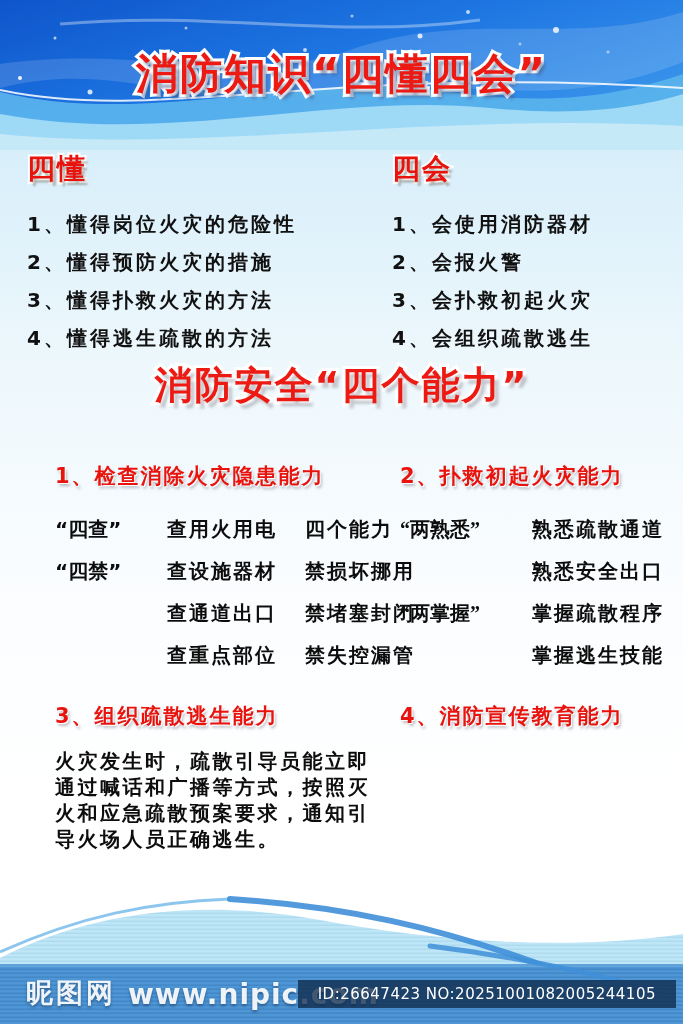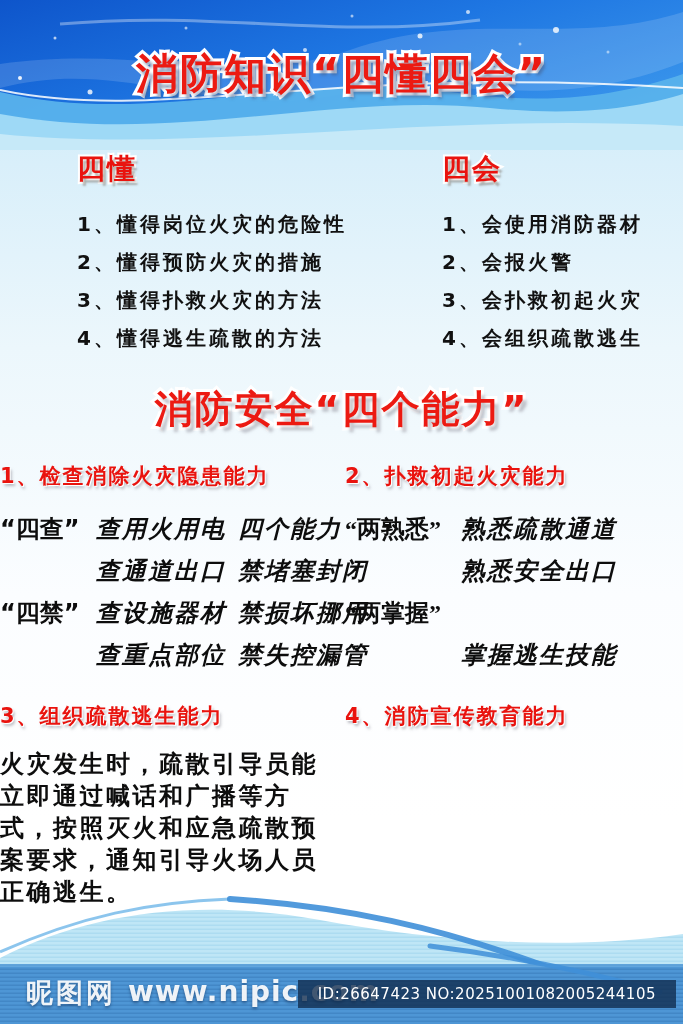--- a/index.html
+++ b/index.html
@@ -18,69 +18,69 @@
   .hero-title {
     position: absolute; top: 46px; left: 0; width: 100%; margin: 0;
     text-align: center; font-size: 42px; font-weight: bold; letter-spacing: 2px;
     color: #ec1a12;
     -webkit-text-stroke: 6px #ffffff; paint-order: stroke fill;
     text-shadow: 4px 5px 3px rgba(70, 95, 140, 0.55);
   }
   
   .top-lists {
     position: absolute; top: 150px; left: 0; right: 0; z-index: 4;
-    display: grid; grid-template-columns: 365px 1fr; padding-left: 77px;
+    display: grid; grid-template-columns: 365px 1fr; padding-left: 27px;
   }
   .red-tag {
     margin: 0 0 17px 0; font-size: 28px; font-weight: bold; letter-spacing: 2px;
     color: #e9130e;
     -webkit-text-stroke: 4px #ffffff; paint-order: stroke fill;
     text-shadow: 3px 4px 2px rgba(120, 110, 100, 0.5);
   }
   .plain-list { margin: 0; padding: 0; list-style: none; }
   .plain-list li {
     font-size: 20px; font-weight: bold; color: #111111;
     letter-spacing: 3px; line-height: 38px; white-space: nowrap;
   }
   
   .mid-title {
-    position: absolute; top: 384px; left: 0; width: 100%; margin: 0; z-index: 4;
+    position: absolute; top: 360px; left: 0; width: 100%; margin: 0; z-index: 4;
     text-align: center; font-size: 38px; font-weight: bold; letter-spacing: 2px;
     color: #ec1a12;
     -webkit-text-stroke: 6px #ffffff; paint-order: stroke fill;
     text-shadow: 4px 5px 3px rgba(150, 150, 160, 0.55);
   }
   
   .abilities {
     position: absolute; top: 462px; left: 0; right: 0; z-index: 4;
-    display: grid; grid-template-columns: 345px 1fr; row-gap: 26px; 
+    display: grid; grid-template-columns: 345px 1fr; row-gap: 26px; padding-left: 55px;
   }
   .ability h3 {
     margin: 0 0 18px 0; font-size: 21px; font-weight: bold; letter-spacing: 2px;
     color: #e9130e; white-space: nowrap;
     text-shadow: 1px 1px 0 #ffffff, 2px 3px 3px rgba(140, 140, 150, 0.6);
   }
   .a-row {
-    display: flex; gap: 12px; align-items: baseline;
-    font-size: 24px; font-weight: bold; color: #0d0d0d; line-height: 42px; white-space: nowrap;
+    display: flex; gap: 28px; align-items: baseline;
+    font-size: 20px; font-weight: bold; color: #0d0d0d; line-height: 42px; white-space: nowrap;
   }
   .a-label { display: inline-block; min-width: 84px; letter-spacing: 0; }
   .ability-2 .a-label { min-width: 104px; font-family: Liberation Serif, serif; }
   .ability-4 .a-label { min-width: 84px; }
-  .a-text { letter-spacing: 2px; font-style: italic; }
+  .a-text { letter-spacing: 2px; }
   .ability-3 p {
-    margin: 0; width: 334px; font-size: 24px; font-weight: bold; color: #0d0d0d;
-    letter-spacing: 2.5px; line-height: 32px;
+    margin: 0; width: 334px; font-size: 20px; font-weight: bold; color: #0d0d0d;
+    letter-spacing: 2.5px; line-height: 26px;
   }
   
   .footer { position: absolute; left: 0; bottom: 0; width: 683px; height: 130px; z-index: 2; }
   .footer svg { position: absolute; top: 0; left: 0; display: block; }
   .watermark {
     position: absolute; left: 26px; bottom: 13px; z-index: 3;
-    display: flex; align-items: flex-start; gap: 12px;
+    display: flex; align-items: flex-end; gap: 12px;
     color: rgba(255, 255, 255, 0.92); text-shadow: 0 2px 3px rgba(25, 60, 105, 0.6);
   }
   .wm-logo { font-size: 27px; font-weight: bold; letter-spacing: 3px; }
   .wm-url  { font-size: 28px; font-weight: bold; letter-spacing: 1px; }
   .idbox {
     position: absolute; right: 7px; bottom: 16px; z-index: 3;
     background: rgba(15, 42, 76, 0.78); color: #ffffff;
     font-size: 15px; letter-spacing: 0.5px; padding: 5px 20px; white-space: nowrap;
   }
 </style>
@@ -154,50 +154,51 @@
 
     <div class="ability ability-1">
       <h3>1、检查消除火灾隐患能力</h3>
       <div>
         <div class="a-row">
           <span class="a-label">“四查”</span>
           <span class="a-text">查用火用电</span>
           <span class="a-text">四个能力</span>
         </div>
         <div class="a-row">
-          <span class="a-label"></span>
-          <span class="a-text">查通道出口</span>
-          <span class="a-text">禁堵塞封闭</span>
-        </div>
-        <div class="a-row">
           <span class="a-label">“四禁”</span>
           <span class="a-text">查设施器材</span>
           <span class="a-text">禁损坏挪用</span>
         </div>
         <div class="a-row">
           <span class="a-label"></span>
+          <span class="a-text">查通道出口</span>
+          <span class="a-text">禁堵塞封闭</span>
+        </div>
+        <div class="a-row">
+          <span class="a-label"></span>
           <span class="a-text">查重点部位</span>
           <span class="a-text">禁失控漏管</span>
         </div>
       </div>
     </div>
 
     <div class="ability ability-2">
       <h3>2、扑救初起火灾能力</h3>
       <div>
         <div class="a-row">
           <span class="a-label">“两熟悉”</span>
           <span class="a-text">熟悉疏散通道</span>
         </div>
         <div class="a-row">
           <span class="a-label"></span>
           <span class="a-text">熟悉安全出口</span>
         </div>
         <div class="a-row">
           <span class="a-label">“两掌握”</span>
+          <span class="a-text">掌握疏散程序</span>
         </div>
         <div class="a-row">
           <span class="a-label"></span>
           <span class="a-text">掌握逃生技能</span>
         </div>
       </div>
     </div>
 
     <div class="ability ability-3">
       <h3>3、组织疏散逃生能力</h3>

